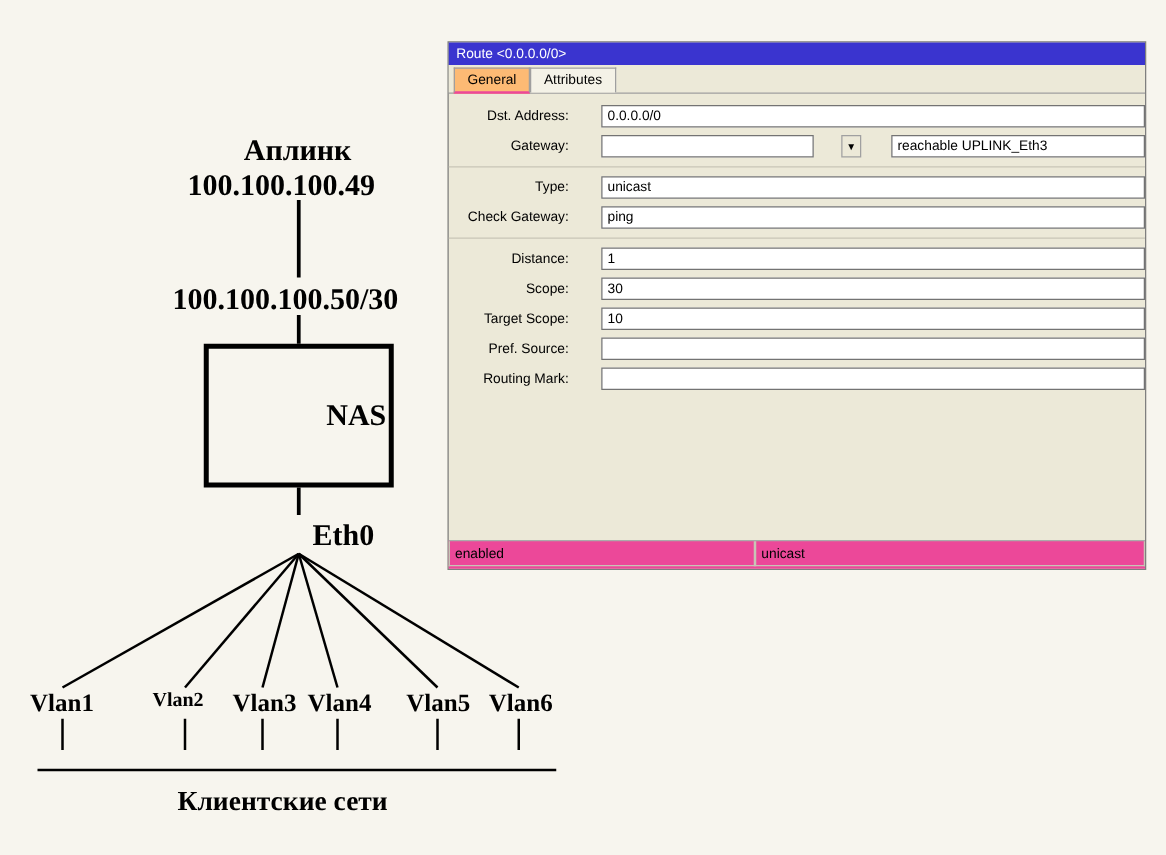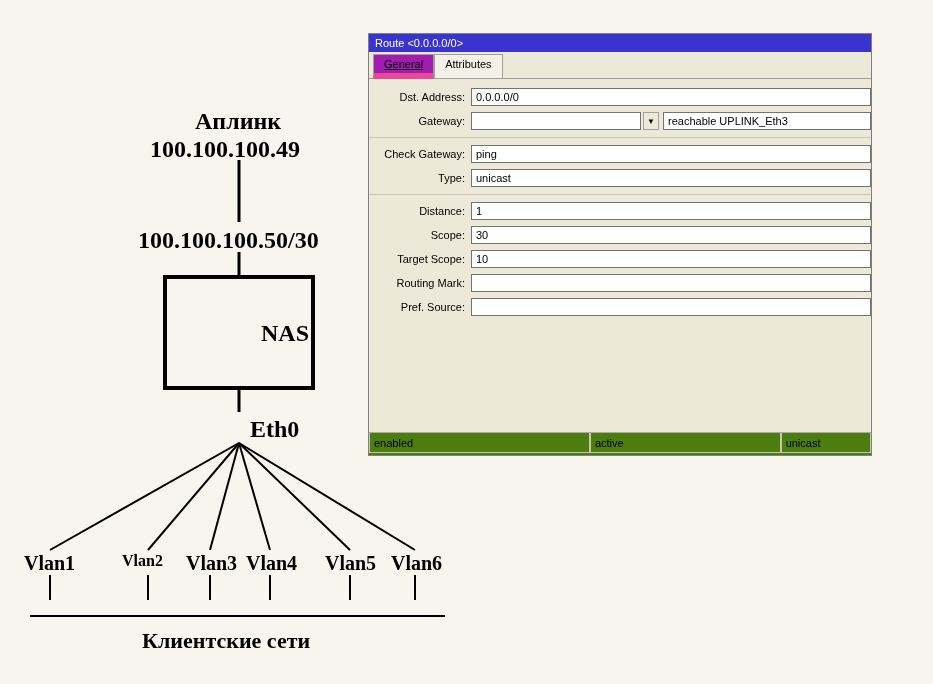--- a/index.html
+++ b/index.html
@@ -24,23 +24,23 @@
     white-space: nowrap;
   }
   .nas-box {
     position: absolute;
     border: 4px solid #000;
     box-sizing: border-box;
   }
   
   .dialog {
     position: absolute;
-    left: 368px;
+    left: 358px;
     top: 33px;
-    width: 504px;
+    width: 559px;
     height: 423px;
     background: #ece9d8;
     border: 1px solid #7f7f7f;
     box-sizing: border-box;
     font-size: 11px;
     color: #000;
   }
   .titlebar {
     height: 18px;
     background: #3a34cf;
@@ -57,34 +57,34 @@
   .tab {
     padding: 3px 10px 3px 10px;
     font-size: 11px;
     border: 1px solid #9f9f9f;
     border-bottom: none;
     background: #f4f2e7;
     margin-right: 0;
     position: relative;
   }
   .tab.active {
-    background: #a21caf;
-    border-bottom: 6px solid #ec4899;
+    background: #fdba74;
+    border-bottom: 2px solid #ec4899;
     margin-bottom: -1px;
-    text-decoration: underline;
   }
   .form-area {
     border-top: 1px solid #9f9f9f;
     padding: 6px 0 0 0;
   }
   .row {
     display: flex;
     align-items: center;
     height: 22px;
     padding: 1px 0;
+    gap: 20px;
   }
   .row .label {
     width: 96px;
     text-align: right;
     padding-right: 6px;
     font-size: 11px;
     color: #000;
   }
   .input {
     height: 18px;
@@ -112,21 +112,21 @@
     margin: 4px 0 4px 0;
   }
   .status-bar {
     position: absolute;
     left: 0;
     right: 0;
     bottom: 0;
     height: 22px;
     border-top: 1px solid #aaa;
     display: flex;
-    background: #4d7c0f;
+    background: #ec4899;
     font-size: 11px;
   }
   .status-cell {
     border: 1px solid #c8c5b6;
     border-top: none;
     height: 20px;
     line-height: 20px;
     padding-left: 4px;
     box-sizing: border-box;
   }
@@ -201,49 +201,48 @@
       <div class="row">
         <div class="label">Gateway:</div>
         <div class="input" style="width:170px;"></div>
         <div class="dd-btn">
           <span style="font-size:8px;">▼</span>
         </div>
         <div class="input" style="flex:1; margin-left:4px;">reachable UPLINK_Eth3</div>
       </div>
       <div class="divider"></div>
       <div class="row">
+        <div class="label">Type:</div>
+        <div class="input" style="flex:1;">unicast</div>
+      </div>
+      <div class="row">
         <div class="label">Check Gateway:</div>
         <div class="input" style="flex:1;">ping</div>
       </div>
-      <div class="row">
-        <div class="label">Type:</div>
-        <div class="input" style="flex:1;">unicast</div>
-      </div>
       <div class="divider"></div>
       <div class="row">
         <div class="label">Distance:</div>
         <div class="input" style="flex:1;">1</div>
       </div>
       <div class="row">
         <div class="label">Scope:</div>
         <div class="input" style="flex:1;">30</div>
       </div>
       <div class="row">
         <div class="label">Target Scope:</div>
         <div class="input" style="flex:1;">10</div>
       </div>
       <div class="row">
+        <div class="label">Pref. Source:</div>
+        <div class="input" style="flex:1;"></div>
+      </div>
+      <div class="row">
         <div class="label">Routing Mark:</div>
-        <div class="input" style="flex:1;"></div>
-      </div>
-      <div class="row">
-        <div class="label">Pref. Source:</div>
         <div class="input" style="flex:1;"></div>
       </div>
     </div>
     <div class="status-bar">
       <div class="status-cell" style="width:44%;">enabled</div>
-      <div class="status-cell" style="width:38%;">active</div>
       <div class="status-cell" style="flex:1;">unicast</div>
     </div>
   </div>
 
 </div>
 
 </body></html>

